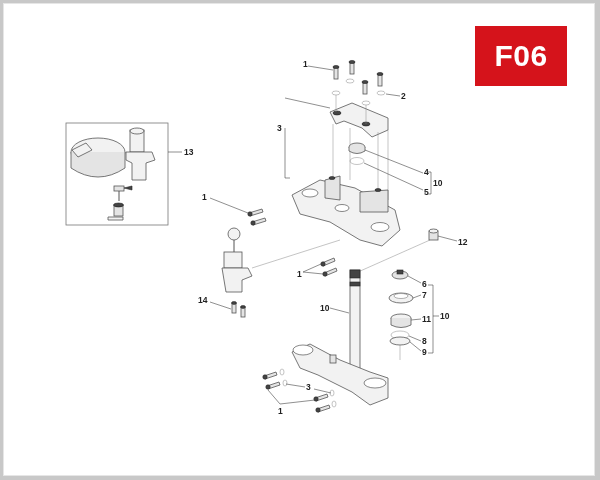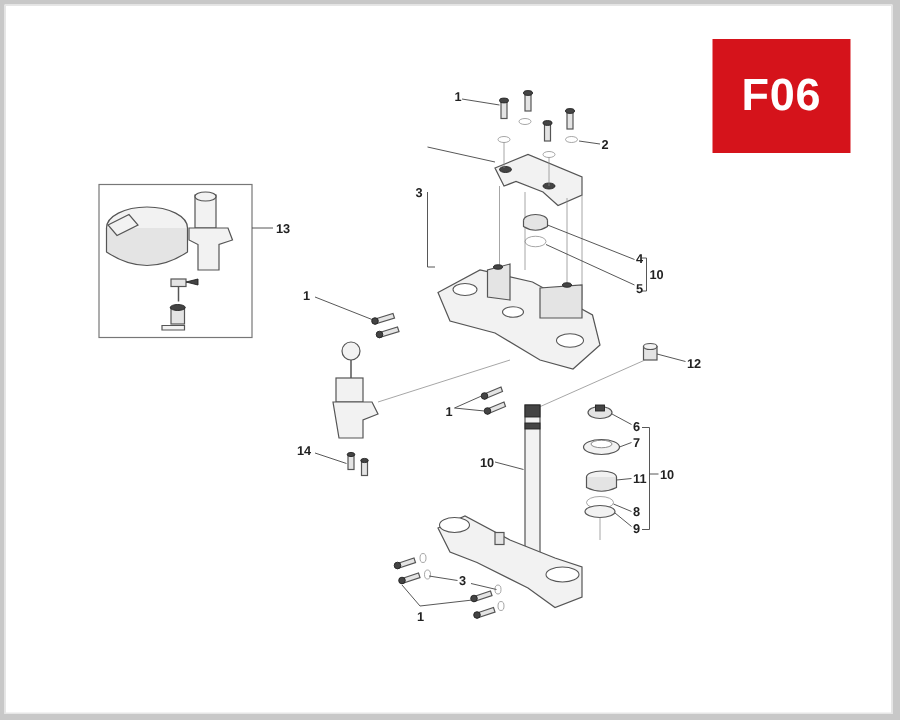--- a/index.html
+++ b/index.html
@@ -1,18 +1,18 @@
 <!DOCTYPE html>
 <html><head>
 <meta charset="utf-8">
 <style>
   html, body { margin: 0; padding: 0; }
   body { width: 600px; height: 480px; background: #c8c8c8; position: relative; overflow: hidden; font-family: "Liberation Sans", sans-serif; }
   .frame { position: absolute; left: 3px; top: 3px; width: 592px; height: 473px; background: #ffffff; box-shadow: inset 0 0 0 1px #e6e6e6; }
-  .badge { position: absolute; left: 475px; top: 26px; width: 92px; height: 76px; background: #d5131b; color: #fff; font-weight: bold; font-size: 30px; display: flex; align-items: center; justify-content: center; letter-spacing: 0.5px; }
+  .badge { position: absolute; left: 475px; top: 26px; width: 92px; height: 60px; background: #d5131b; color: #fff; font-weight: bold; font-size: 30px; display: flex; align-items: center; justify-content: center; letter-spacing: 0.5px; }
   svg.diagram { position: absolute; left: 0; top: 0; }
   .lbl { font-family: "Liberation Sans", sans-serif; font-size: 8.5px; font-weight: bold; fill: #222; }
   .ld { stroke: #444; stroke-width: 0.6; fill: none; }
   .part { fill: #f2f2f2; stroke: #555; stroke-width: 0.8; }
   .part2 { fill: #e4e4e4; stroke: #555; stroke-width: 0.8; }
   .dark { fill: #444; stroke: #222; stroke-width: 0.6; }
   .thin { stroke: #888; stroke-width: 0.5; fill: none; }
 </style>
 </head>
 <body>

